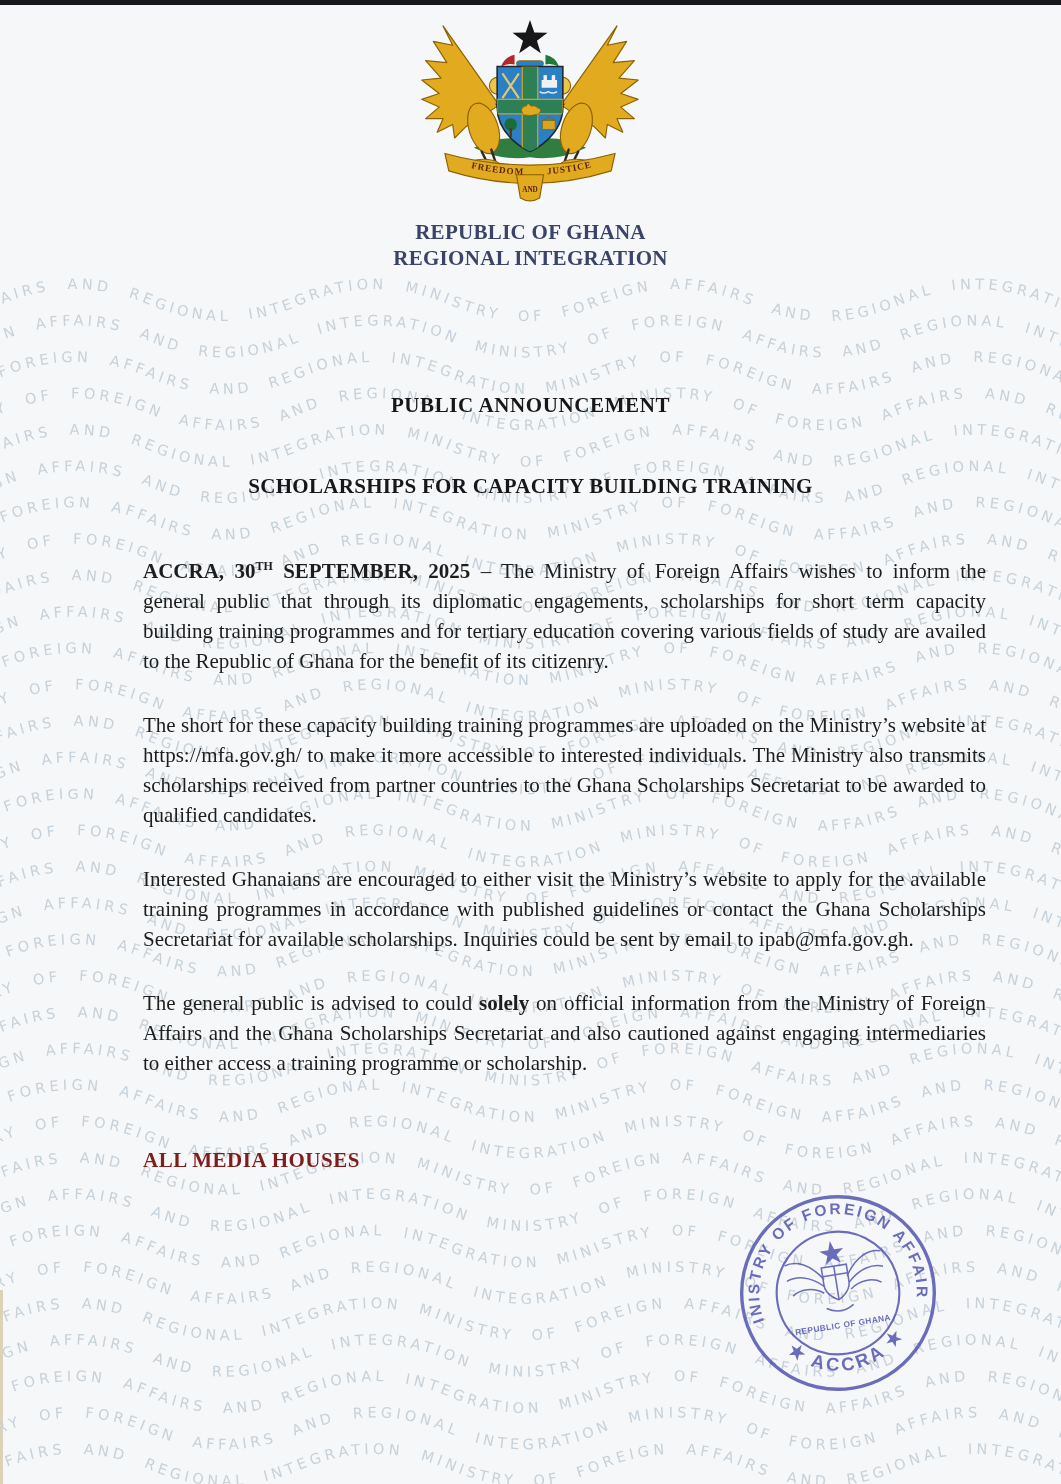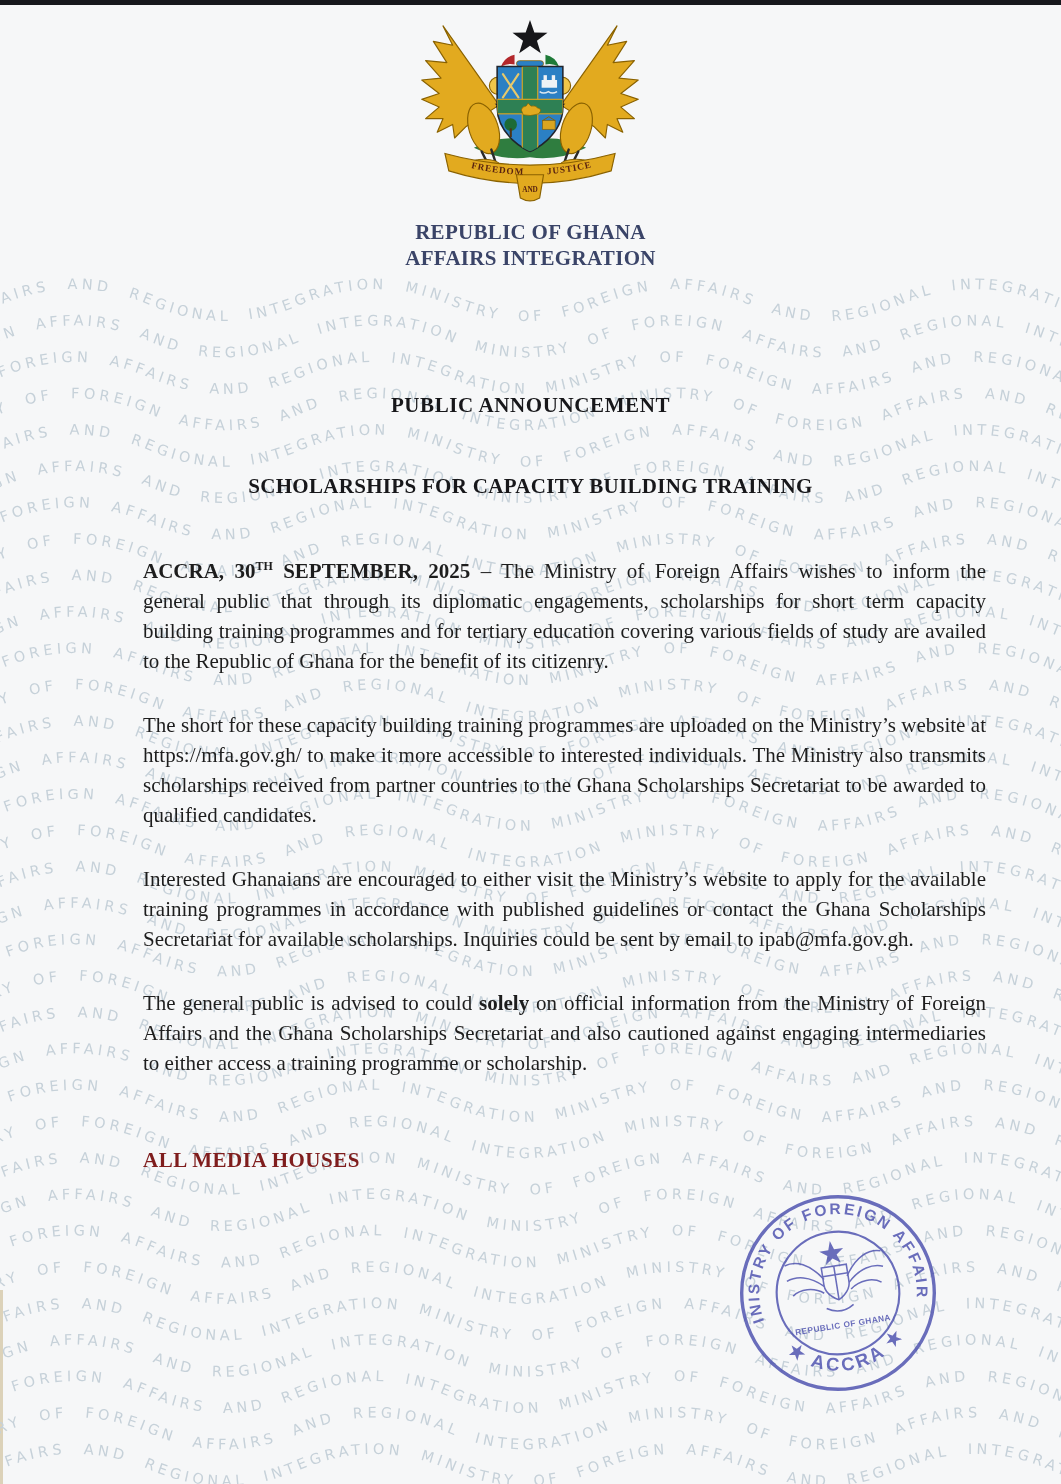--- a/index.html
+++ b/index.html
@@ -141,21 +141,21 @@
       <path d="M106,168 L134,168 L130,192 Q120,198 110,192 Z" fill="#e2aa1f" stroke="#8a6200" stroke-width="1.2"></path>
       <path id="bt" d="M40,156 Q120,180 200,156" fill="none"></path>
       <text class="motto"><textPath href="#bt" xlink:href="#bt" startOffset="12%">FREEDOM</textPath></text>
       <text class="motto"><textPath href="#bt" xlink:href="#bt" startOffset="61%">JUSTICE</textPath></text>
       <text class="motto-and" x="120" y="186" text-anchor="middle">AND</text>
     </g>
   </svg>
 
   <div class="hdr">
     <div>REPUBLIC OF GHANA</div>
-    <div>AFFAIRS INTEGRATION</div>
+    <div>REGIONAL INTEGRATION</div>
   </div>
 
   <div class="announce">PUBLIC ANNOUNCEMENT</div>
 
   <div class="subject">
     <div>SCHOLARSHIPS FOR CAPACITY BUILDING TRAINING</div>
   </div>
 
   <div class="bodyblock">
     <p class="para"><strong><span>ACCRA, 30</span><sup>TH</sup><span> SEPTEMBER, 2025 </span></strong><span>– The Ministry of Foreign Affairs wishes to inform the general public that through its diplomatic engagements, scholarships for short term capacity building training programmes and for tertiary education covering various fields of study are availed to the Republic of Ghana for the benefit of its citizenry.</span></p>

